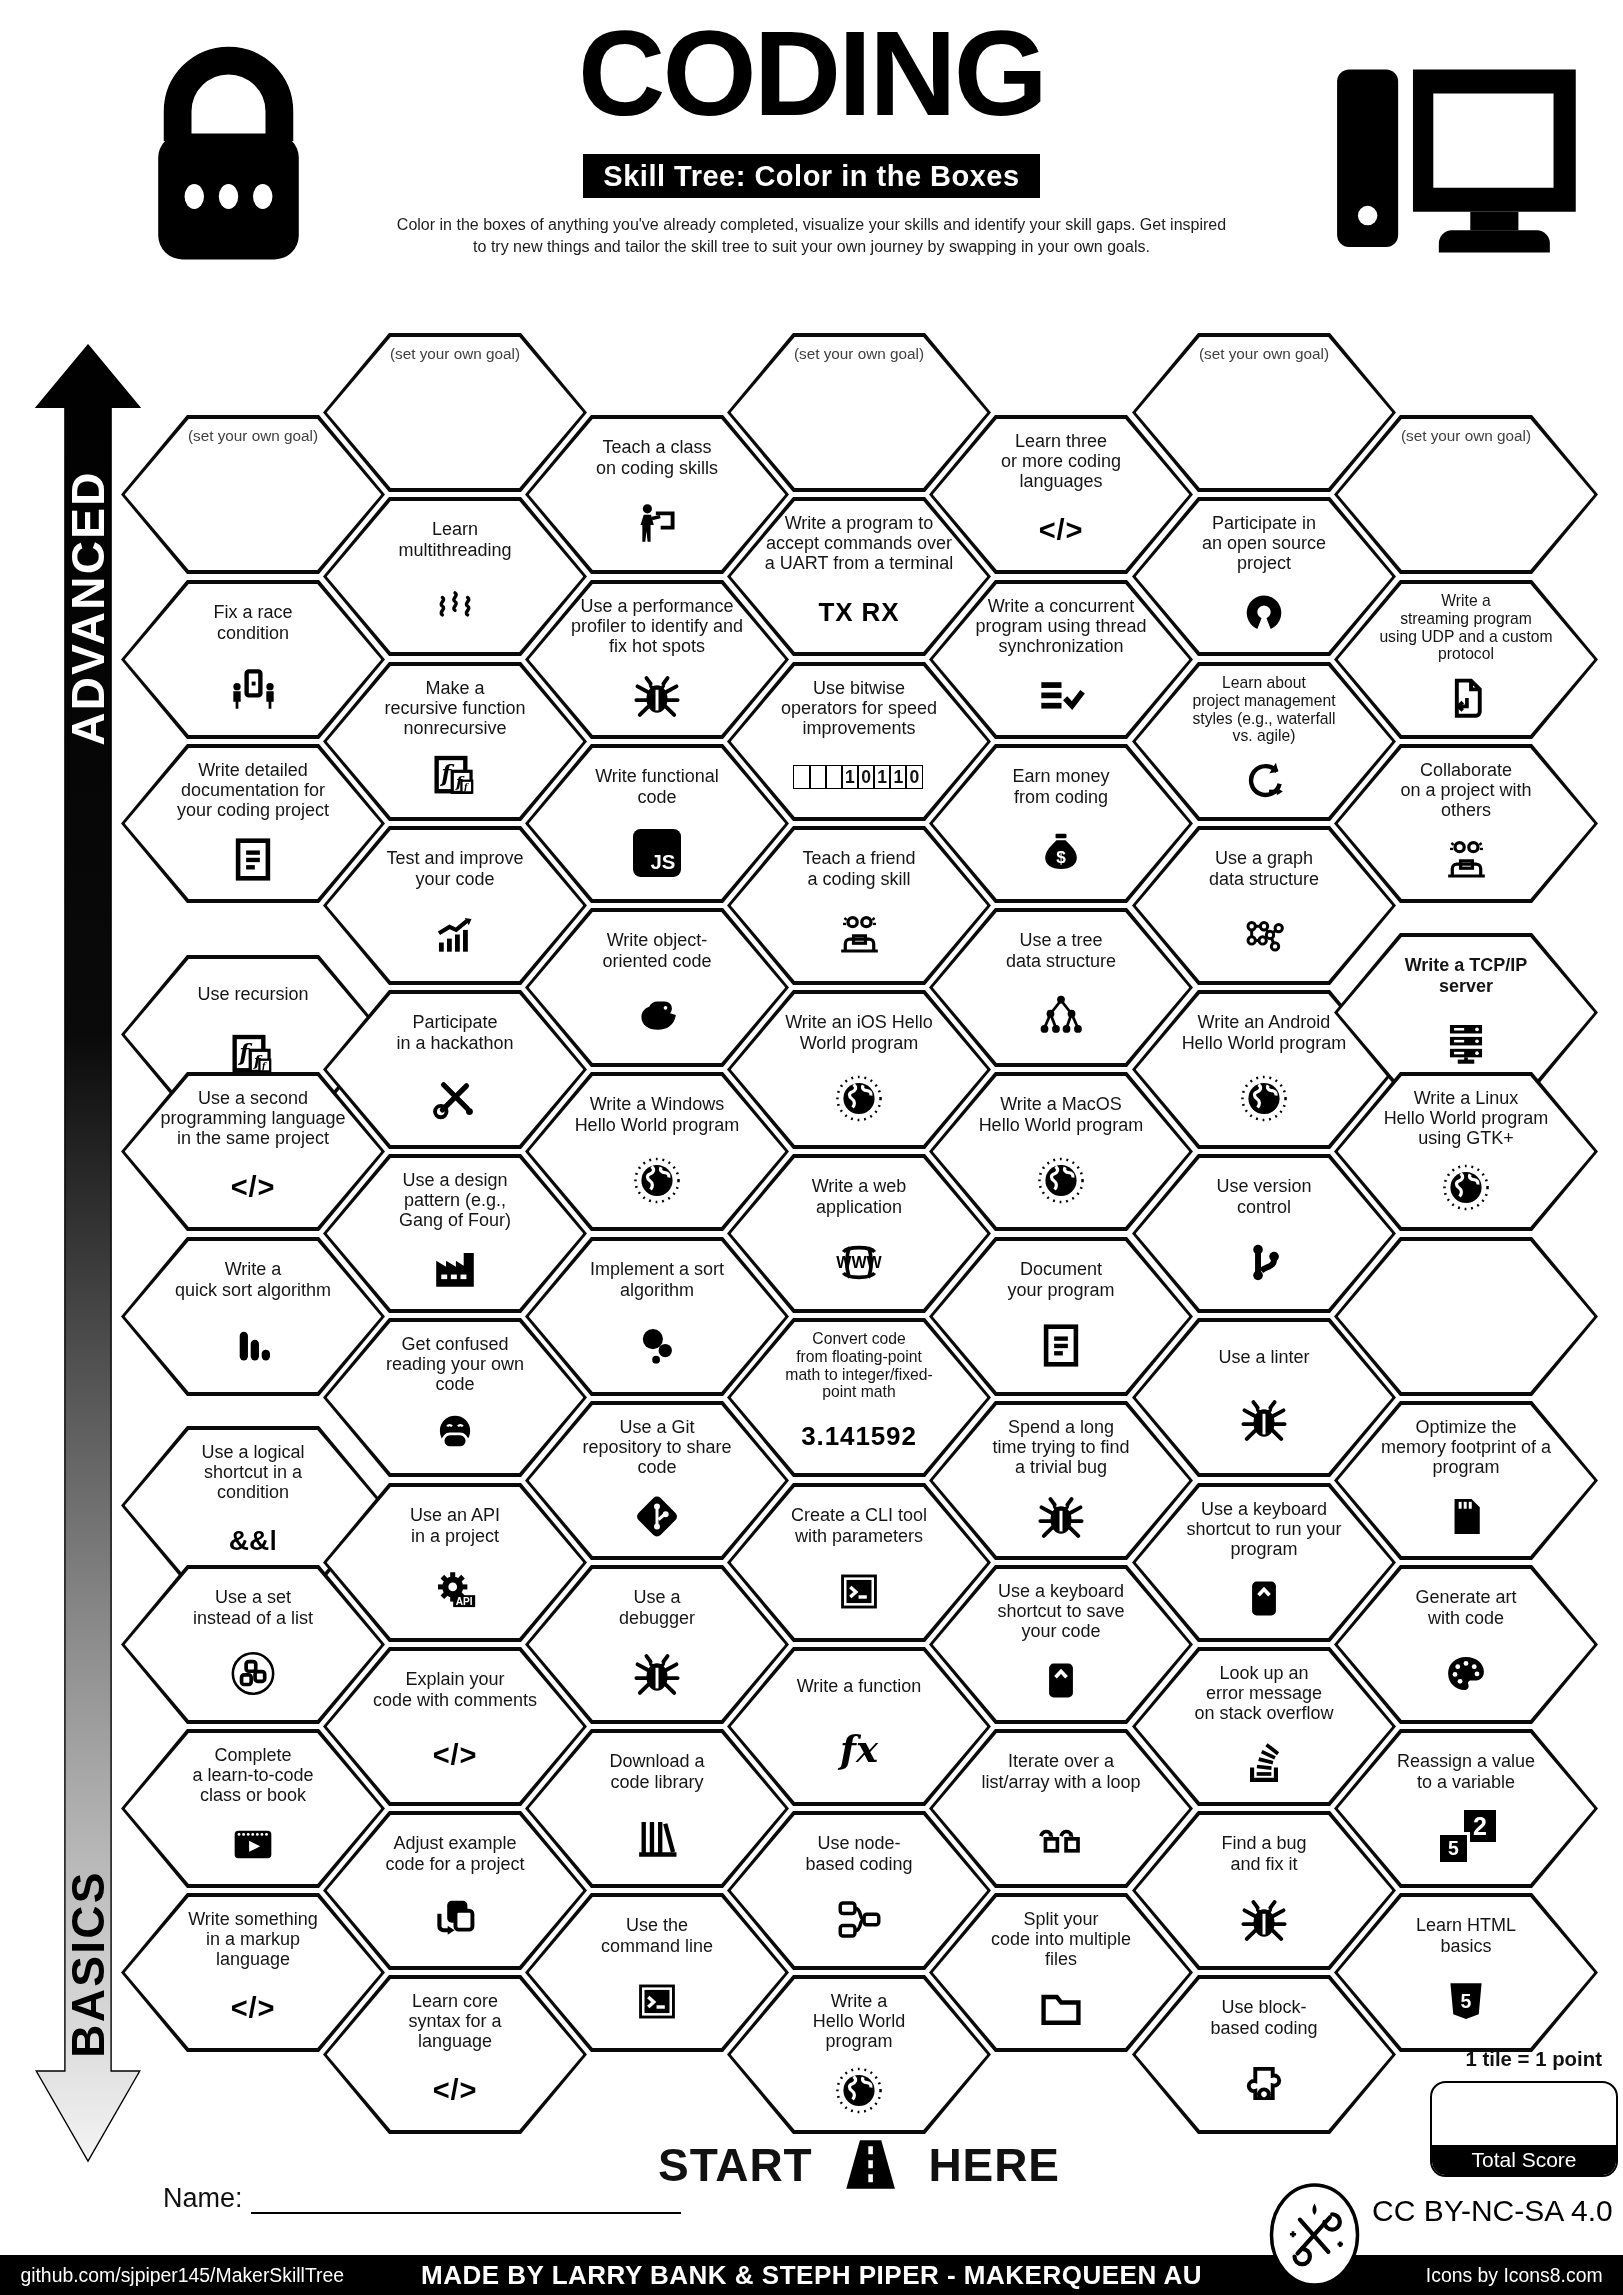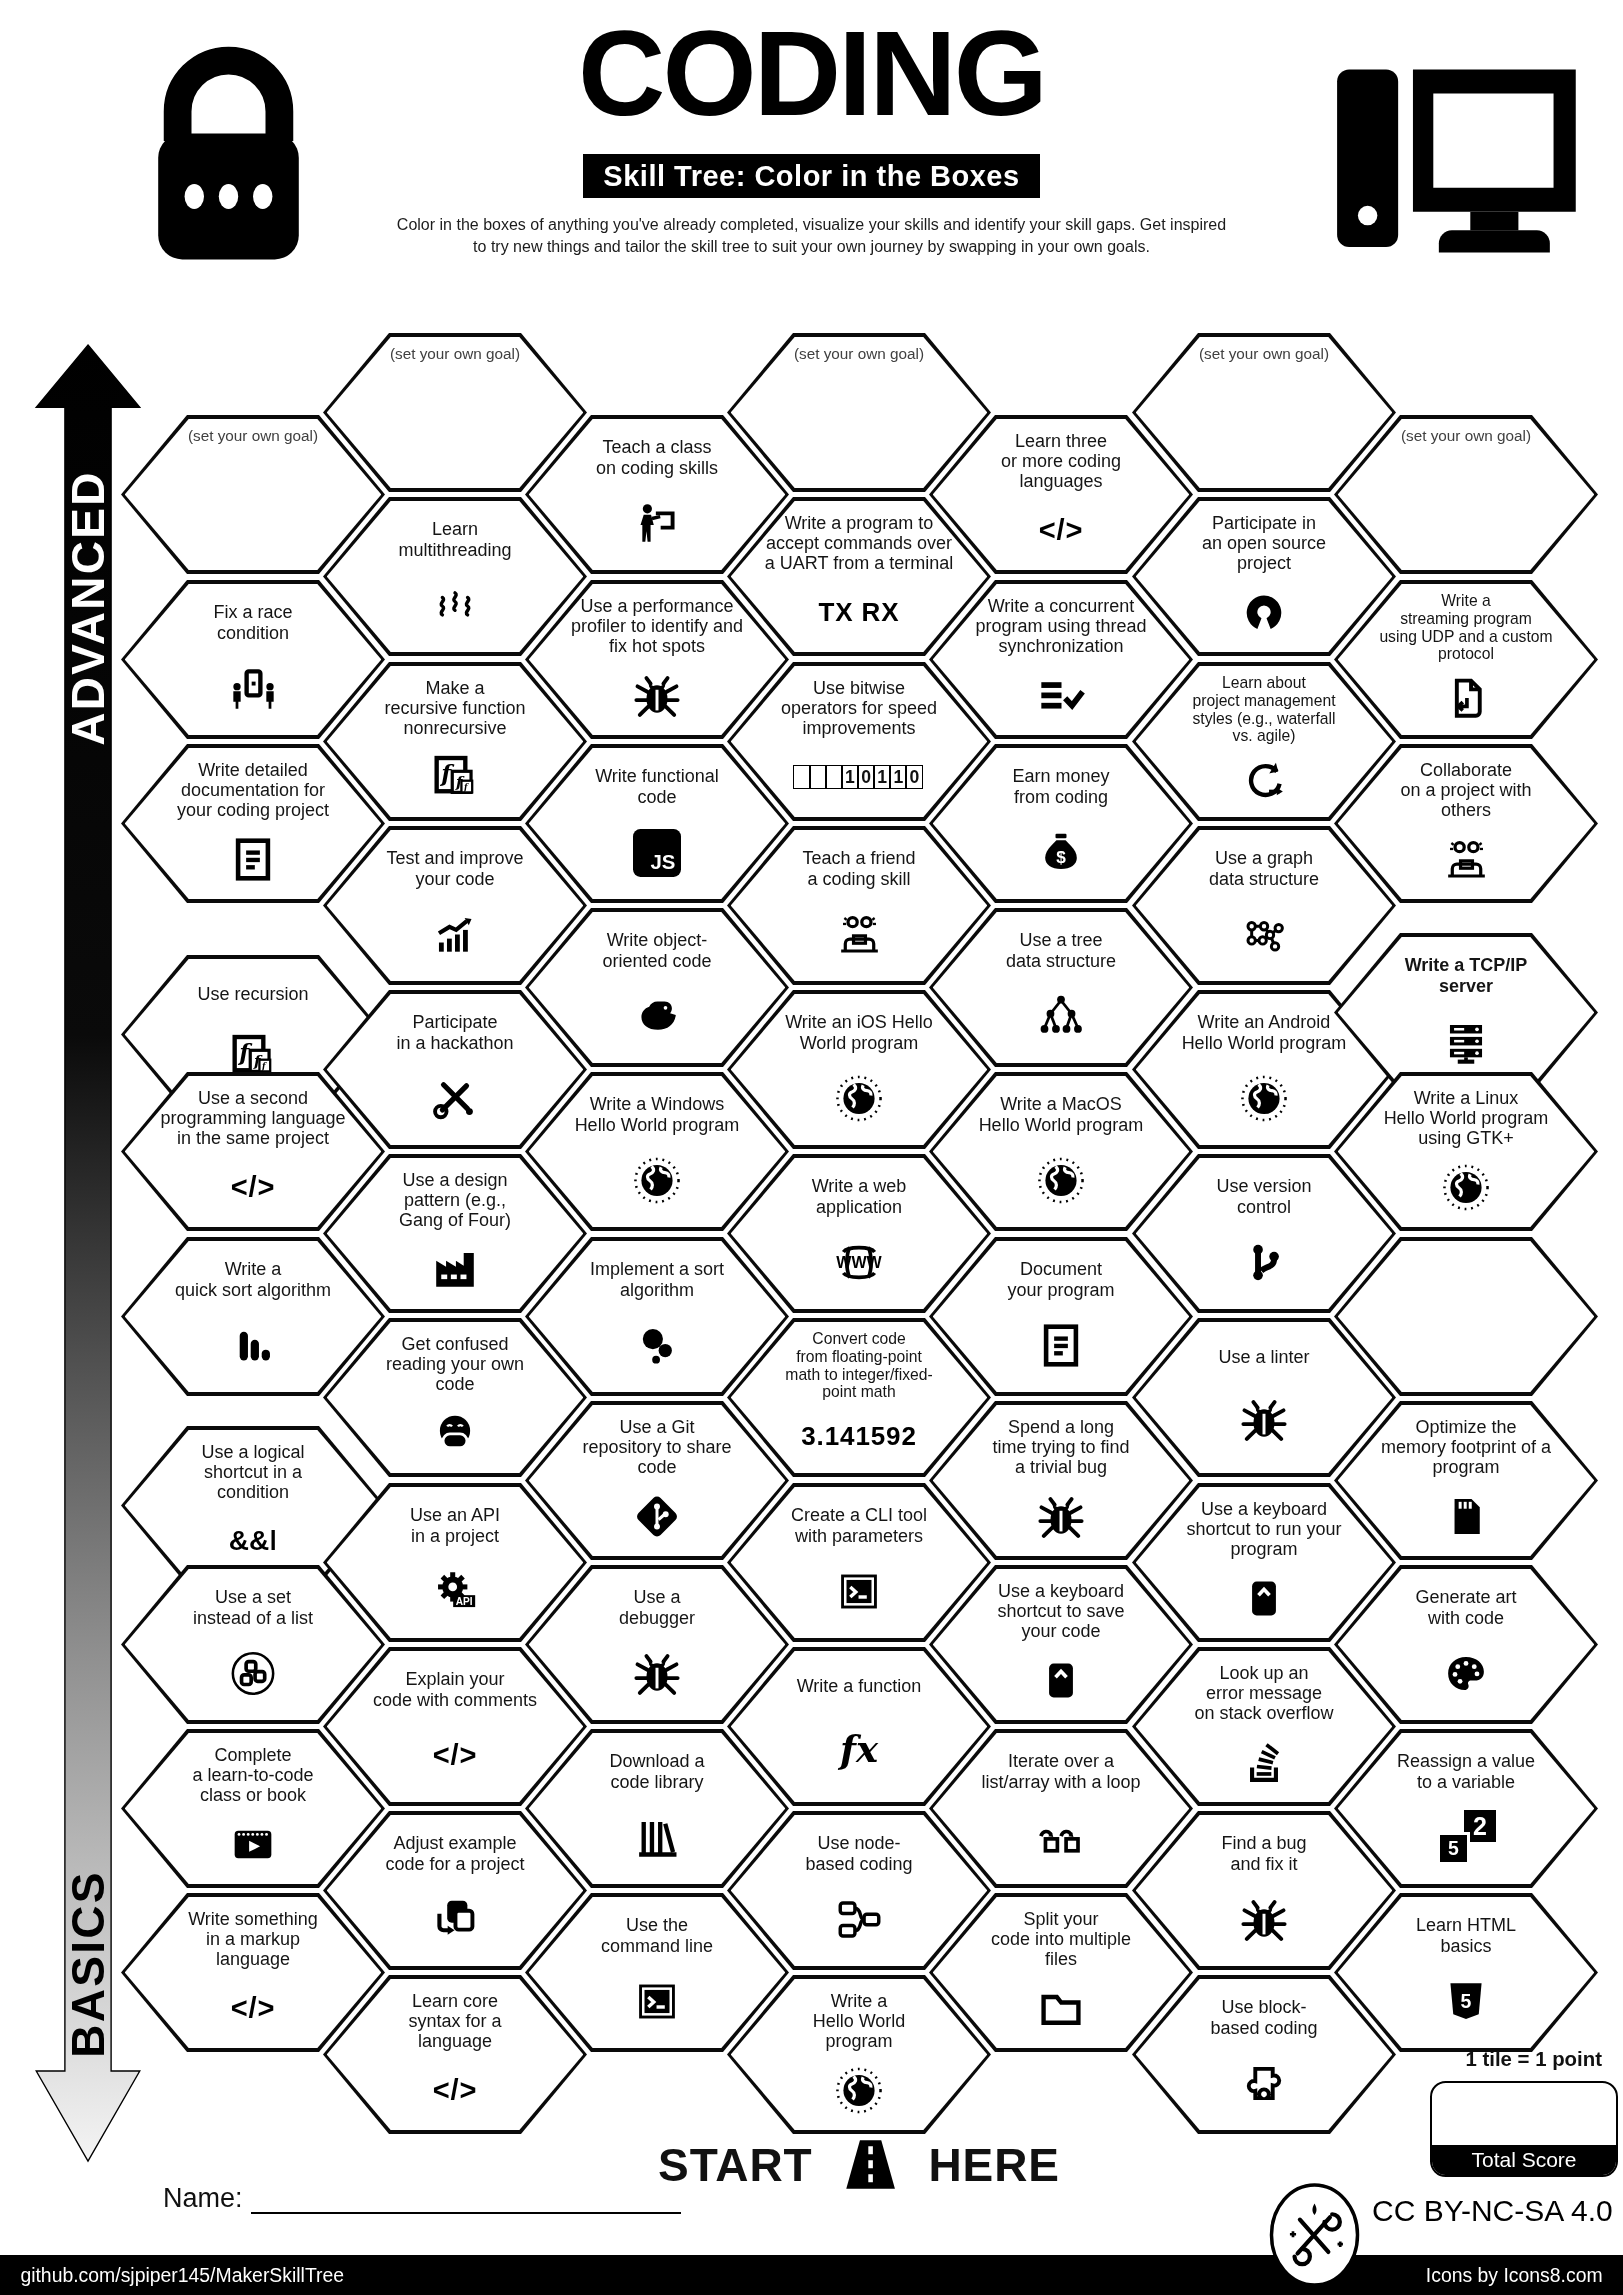--- a/index.html
+++ b/index.html
@@ -1369,15 +1369,16 @@
       <path d="M16.6 8.4a2 2 0 1 1-2 2"></path>
   </g>
   <path d="M12 5.6c.7 1.2.7 2.2 0 3-.7-.8-.7-1.8 0-3z" fill="#000"></path>
   <g stroke="#000" stroke-width="0.7">
       <path d="M5.6 13.6h1.6M6.4 12.8v1.6M18 16.2h1.4M18.7 15.5v1.4"></path>
     </g>
 </svg>
 
 <div class="footer-bar">
   <span class="f-left">github.com/sjpiper145/MakerSkillTree</span>
+  <span class="f-center">MADE BY LARRY BANK &amp; STEPH PIPER  -  MAKERQUEEN AU</span>
   <span class="f-right">Icons by Icons8.com</span>
 </div>
 
 
 </body></html>

